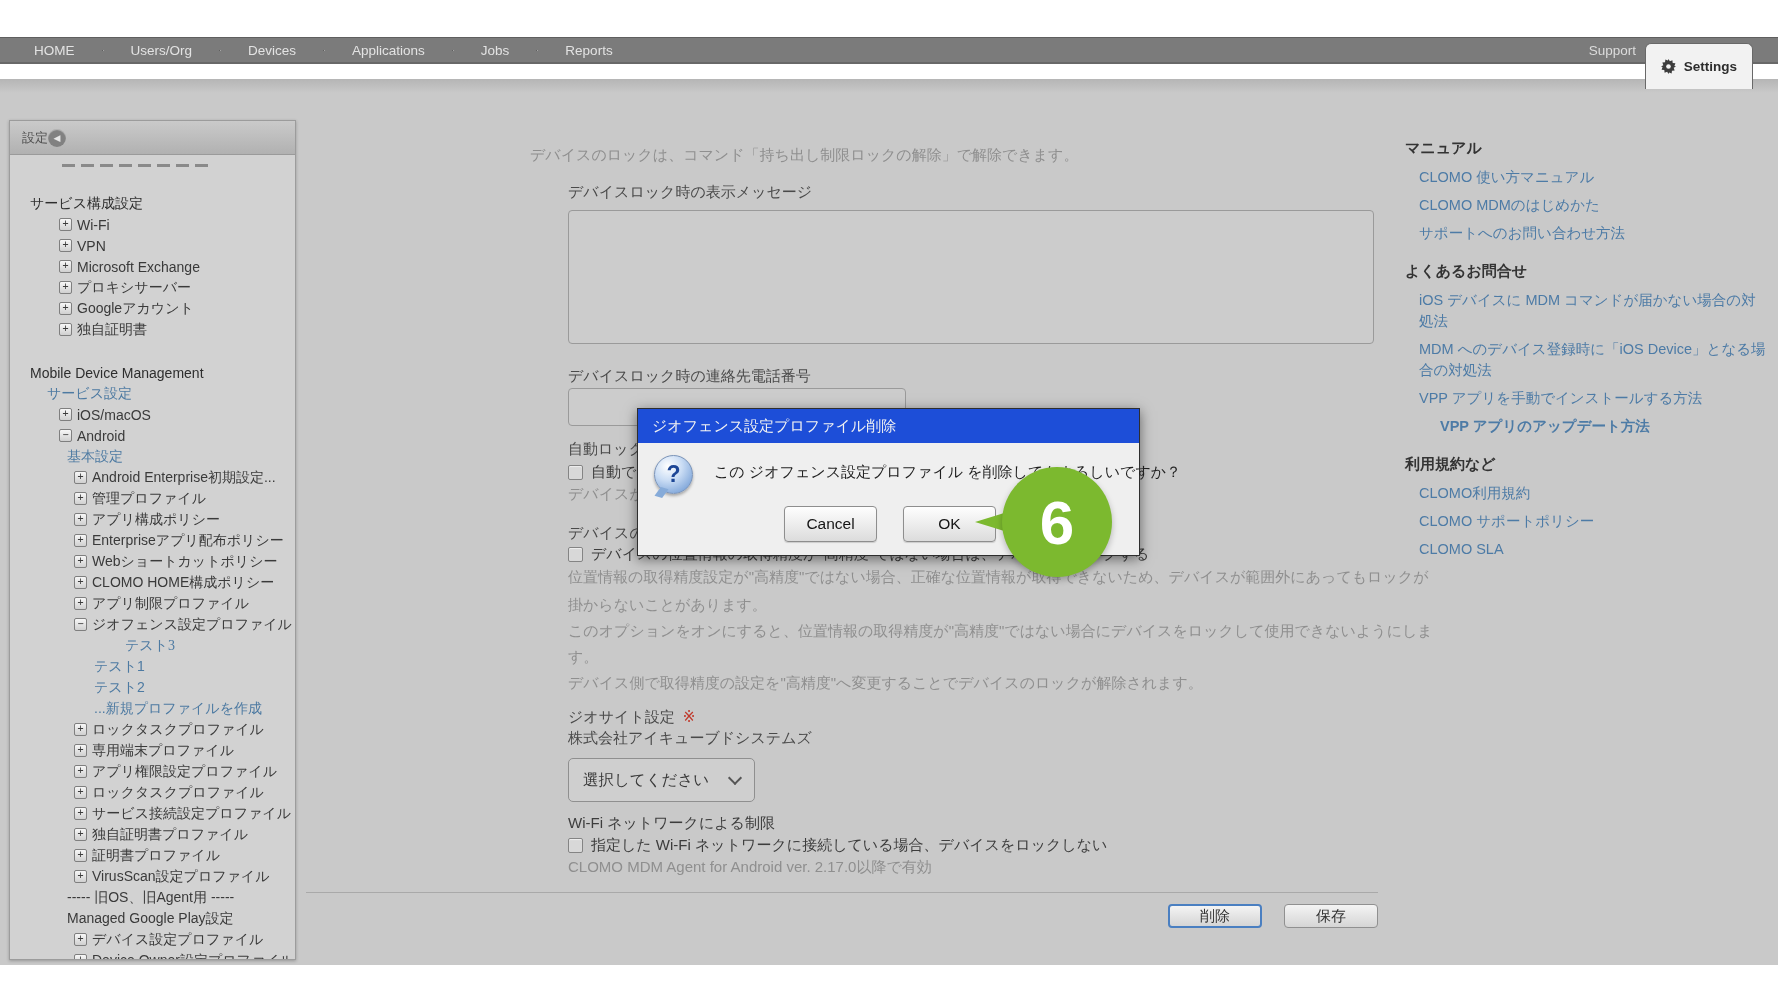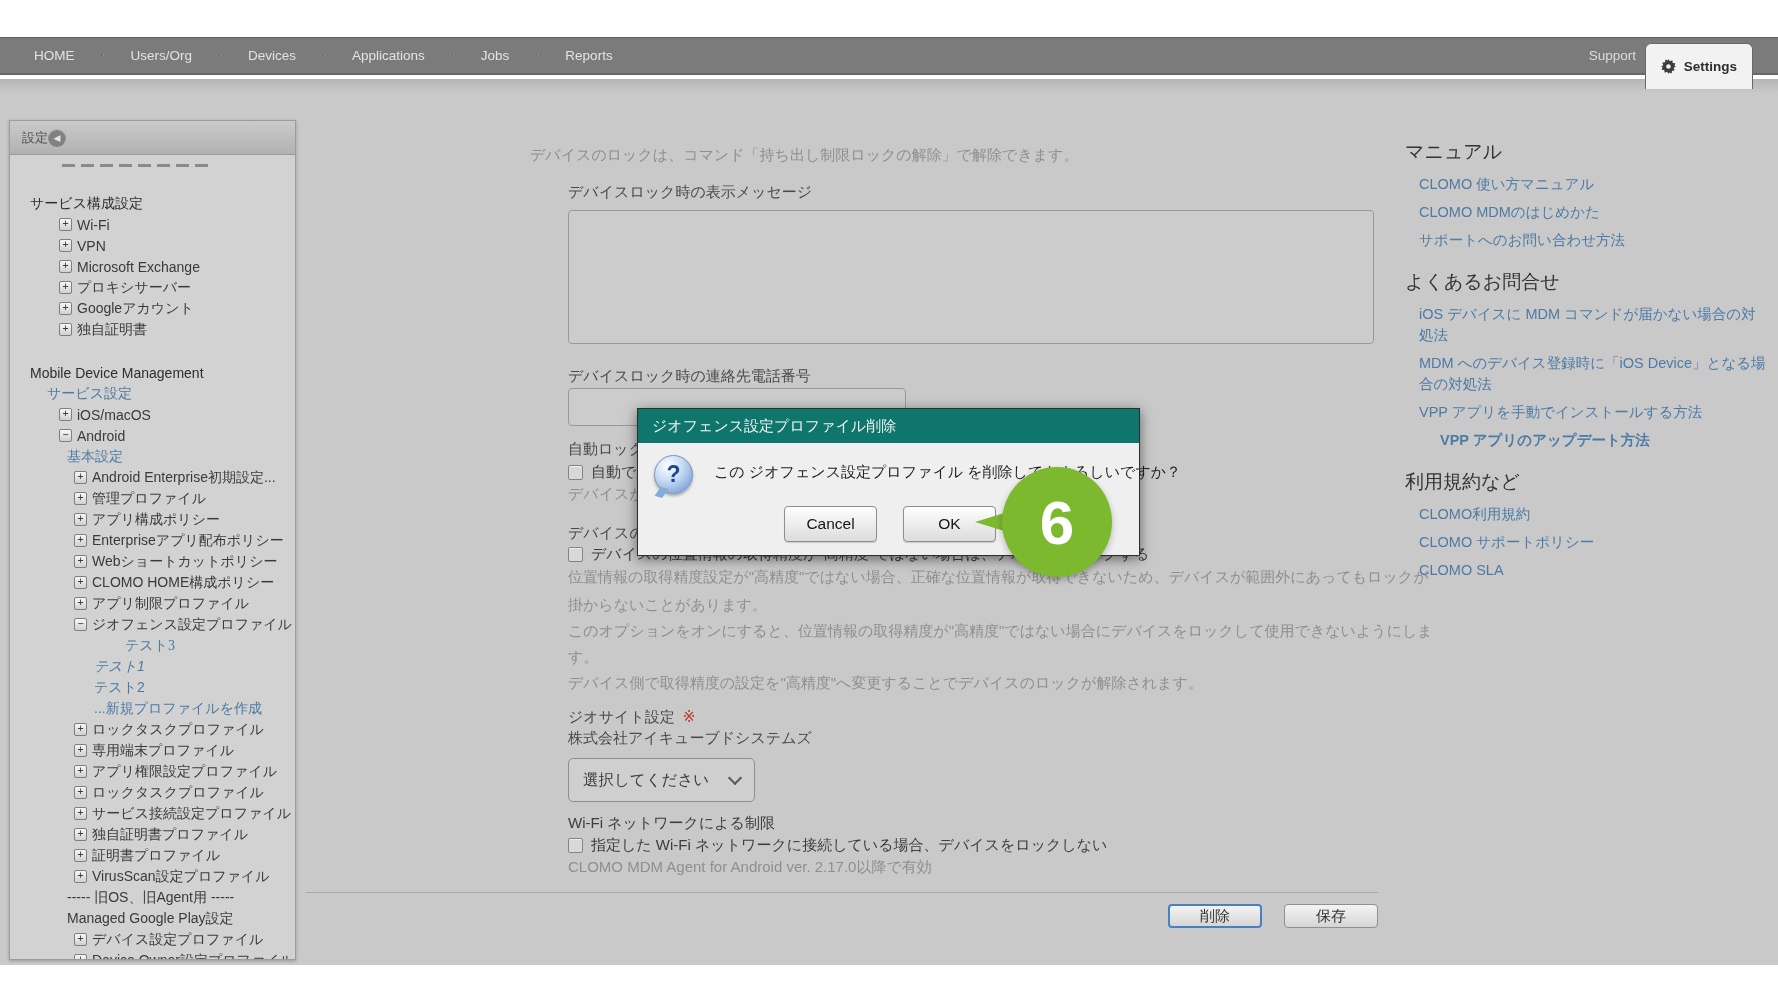--- a/index.html
+++ b/index.html
@@ -1,19 +1,19 @@
 <!DOCTYPE html>
 <html><head>
 <meta charset="utf-8">
 <style>
   html,body{margin:0;padding:0;background:#ffffff;}
   .stage{position:relative;width:1778px;height:1000px;overflow:hidden;background:#ffffff;
          font-family:"Liberation Sans","DejaVu Sans",sans-serif;}
   
-  .nav{position:absolute;left:0;top:37px;width:100%;height:38px;background:#7b7b7b;
+  .nav{position:absolute;left:0;top:37px;width:100%;height:27px;background:#7b7b7b;
        border-top:1px solid #5f5f5f;border-bottom:2px solid #686868;box-sizing:border-box;}
   .nav-items{display:flex;align-items:center;height:100%;padding-left:6px;}
   .nav-item{padding:0 28px;font-size:13.5px;color:#e3e3e3;position:relative;cursor:default;}
   .nav-item:not(:first-child)::before{content:"";position:absolute;left:0;top:7px;bottom:7px;width:1px;
        background:#a6a6a6;box-shadow:-1px 0 0 #5d5d5d;}
   .support{position:absolute;right:142px;top:0;height:100%;display:flex;align-items:center;
        font-size:13.5px;color:#dcdcdc;}
   .tab{position:absolute;right:25px;top:5px;height:46px;padding:0 15px;background:#f2f2f2;
        border:1px solid #686868;border-bottom:none;border-radius:6px 6px 0 0;display:flex;
        align-items:center;gap:8px;font-size:13.5px;font-weight:bold;color:#2d2d2d;z-index:40;box-sizing:border-box;}
@@ -55,28 +55,28 @@
         padding:0 14px;box-sizing:border-box;font-size:15.5px;color:#3a3a3a;cursor:pointer;}
   .caret{width:8px;height:8px;border-right:2px solid #555;border-bottom:2px solid #555;
         transform:rotate(45deg);margin-top:-4px;}
   .hr{position:absolute;height:1px;background:#a9a9a9;}
   .btn{position:absolute;height:24px;border:1px solid #909090;border-radius:4px;
         background:linear-gradient(#f4f4f4,#d5d5d5);display:flex;align-items:center;justify-content:center;
         font-size:15px;color:#333;cursor:pointer;box-sizing:border-box;}
   .btn.del{border:2px solid #4a7fc1;}
   
   .help{position:absolute;left:1405px;top:60px;width:362px;}
-  .help-title{font-size:19px;font-weight:normal;color:#333;margin:18px 0 9px;}
+  .help-title{font-size:15px;font-weight:bold;color:#333;margin:18px 0 9px;}
   .help-title:first-child{margin-top:0;}
   .help-link{font-size:14.5px;color:#4d7ba6;line-height:21px;margin:7px 0 7px 14px;cursor:pointer;}
   .help-link.ind{margin-left:35px;font-weight:bold;}
   
   .dialog{position:absolute;left:637px;top:408px;width:503px;height:148px;background:#efefef;
         border:1px solid #2e2e2e;box-shadow:0 3px 12px rgba(0,0,0,.5);z-index:50;box-sizing:border-box;}
-  .dlg-title{height:34px;background:#0f766e;color:#f2f2f2;font-size:15px;display:flex;
+  .dlg-title{height:34px;background:#1d4ed8;color:#f2f2f2;font-size:15px;display:flex;
         align-items:center;padding-left:14px;}
   .qicon{position:absolute;left:16px;top:46px;width:37px;height:37px;border-radius:50%;
         background:radial-gradient(circle at 35% 28%,#ffffff,#c9dcf4 40%,#86abdc 78%,#6d96cc);
         border:1px solid #7a93b8;box-shadow:0 2px 3px rgba(0,0,0,.3);display:flex;align-items:center;
         justify-content:center;color:#1d4696;font-size:23px;font-weight:bold;}
   .qicon::after{content:"";position:absolute;left:2px;bottom:-4px;width:9px;height:9px;
         background:#86abd9;transform:skew(-25deg) rotate(15deg);}
   .dlg-msg{position:absolute;left:76px;top:54px;font-size:15px;color:#1f1f1f;white-space:nowrap;}
   .dlg-btn{position:absolute;top:97px;width:93px;height:36px;border:1px solid #8e8e8e;border-radius:4px;
         background:linear-gradient(#fefefe,#dcdcdc);display:flex;align-items:center;justify-content:center;
@@ -199,21 +199,21 @@
             <span class="toggle">+</span>
             <span class="tlabel">アプリ制限プロファイル</span>
           </div>
           <div class="trow item" style="padding-left: 64px;">
             <span class="toggle">−</span>
             <span class="tlabel">ジオフェンス設定プロファイル</span>
           </div>
           <div class="trow link" style="padding-left: 115px; font-family: Liberation Serif, serif;">
             <span class="tlabel">テスト3</span>
           </div>
-          <div class="trow link" style="padding-left: 84px; font-style: italic;">
+          <div class="trow link" style="padding-left: 84px;">
             <span class="tlabel">テスト1</span>
           </div>
           <div class="trow link" style="padding-left: 84px;">
             <span class="tlabel">テスト2</span>
           </div>
           <div class="trow link" style="padding-left: 84px;">
             <span class="tlabel">...新規プロファイルを作成</span>
           </div>
           <div class="trow item" style="padding-left: 64px;">
             <span class="toggle">+</span>

